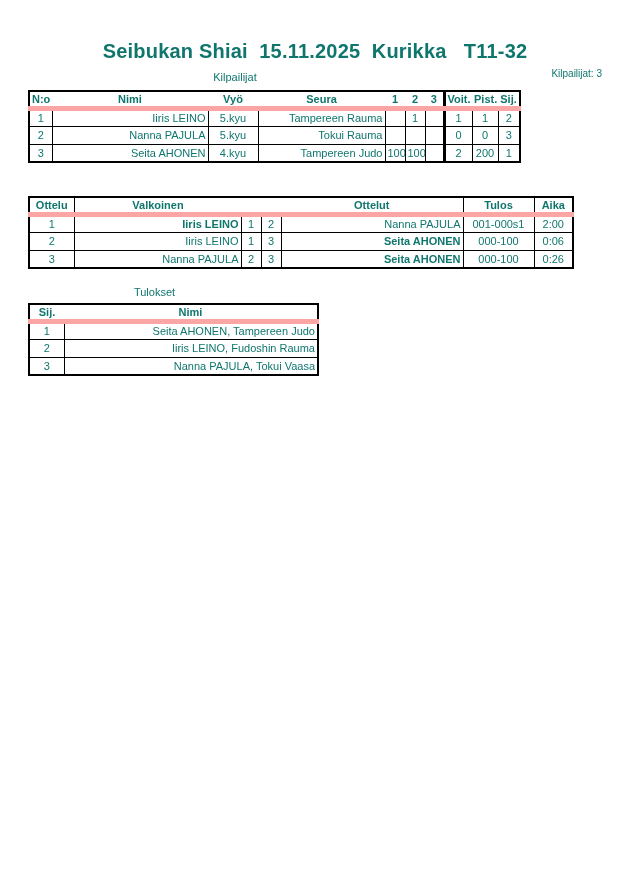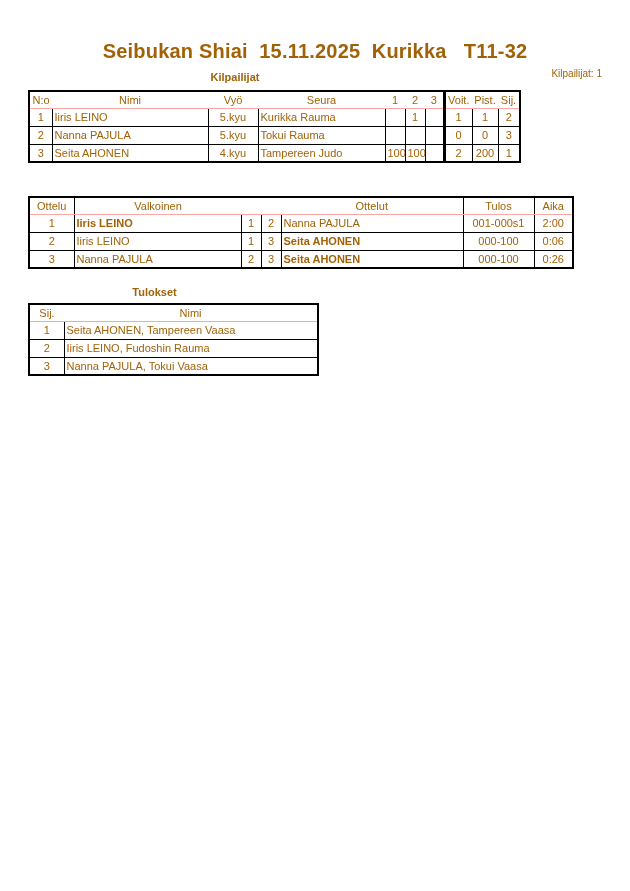--- a/index.html
+++ b/index.html
@@ -2,38 +2,38 @@
 <html><head>
 <meta charset="utf-8">
 <style>
   * { margin: 0; padding: 0; box-sizing: border-box; }
   html, body { background: #ffffff; }
   .page {
     position: relative;
     width: 630px;
     height: 891px;
     background: #ffffff;
-    color: #a16207;
+    color: #0f766e;
     font-family: "Liberation Sans", "DejaVu Sans", sans-serif;
     overflow: hidden;
   }
   .main-title {
     position: absolute;
     top: 40px; left: 0;
     width: 100%;
     text-align: center;
     font-size: 20px;
     font-weight: bold;
     white-space: pre;
     letter-spacing: 0.2px;
   }
   .section-label {
     position: absolute;
     font-size: 11px;
-    font-weight: bold;
+    font-weight: normal;
     text-align: center;
   }
   .label-kilpailijat { top: 71px; left: 150px; width: 170px; }
   .label-ottelut    { top: 179px; left: 28px; width: 544px; }
   .label-tulokset   { top: 286px; left: 10px; width: 289px; }
   .count-label {
     position: absolute;
     top: 68px;
     right: 28px;
     font-size: 10px;
@@ -52,48 +52,48 @@
   th, td {
     height: 18px;
     padding: 0 2px;
     font-weight: normal;
     text-align: center;
     vertical-align: middle;
     overflow: hidden;
     white-space: nowrap;
   }
   thead th {
-    font-weight: normal;
-    border-bottom: 1px solid #fca5a5;
+    font-weight: bold;
+    border-bottom: 5px solid #fca5a5;
     border-left: none;
     border-right: none;
     height: 17px;
     margin-top: 28px;
   }
   tbody td { border: 1px solid #000000; }
   .thickL { border-left: 3px solid #000000 !important; }
   .bL { border-left: 1px solid #000000; }
-  .txt-left { text-align: left; }
+  .txt-left { text-align: right; }
   .winner { font-weight: bold; }
   
   .merged-head { position: relative; }
   .merged-head .over-white {
     position: absolute; left: 0; top: 0; width: 167px; height: 100%;
     display: flex; align-items: center; justify-content: center;
   }
 </style>
 </head>
 <body>
 
 <div class="page">
 
   <div class="main-title">Seibukan Shiai  15.11.2025  Kurikka   T11-32</div>
 
   <div class="section-label label-kilpailijat">Kilpailijat</div>
-  <div class="count-label">Kilpailijat: 1</div>
+  <div class="count-label">Kilpailijat: 3</div>
 
   <table class="tbl-competitors">
     <colgroup>
       <col style="width:23px">
         <col style="width:156px">
         <col style="width:50px">
         <col style="width:127px">
       <col style="width:20px">
         <col style="width:20px">
         <col style="width:19px">
@@ -113,21 +113,21 @@
         <th class="thickL">Voit.</th>
         <th>Pist.</th>
         <th>Sij.</th>
       </tr>
     </thead>
     <tbody>
       <tr>
         <td>1</td>
         <td class="txt-left">Iiris LEINO</td>
         <td>5.kyu</td>
-        <td class="txt-left">Kurikka Rauma</td>
+        <td class="txt-left">Tampereen Rauma</td>
         <td></td>
         <td>1</td>
         <td></td>
         <td class="thickL">1</td>
         <td>1</td>
         <td>2</td>
       </tr>
       <tr>
         <td>2</td>
         <td class="txt-left">Nanna PAJULA</td>
@@ -219,21 +219,21 @@
     </colgroup>
     <thead>
       <tr>
         <th>Sij.</th>
         <th>Nimi</th>
       </tr>
     </thead>
     <tbody>
       <tr>
         <td>1</td>
-        <td class="txt-left">Seita AHONEN, Tampereen Vaasa</td>
+        <td class="txt-left">Seita AHONEN, Tampereen Judo</td>
       </tr>
       <tr>
         <td>2</td>
         <td class="txt-left">Iiris LEINO, Fudoshin Rauma</td>
       </tr>
       <tr>
         <td>3</td>
         <td class="txt-left">Nanna PAJULA, Tokui Vaasa</td>
       </tr>
     </tbody>

